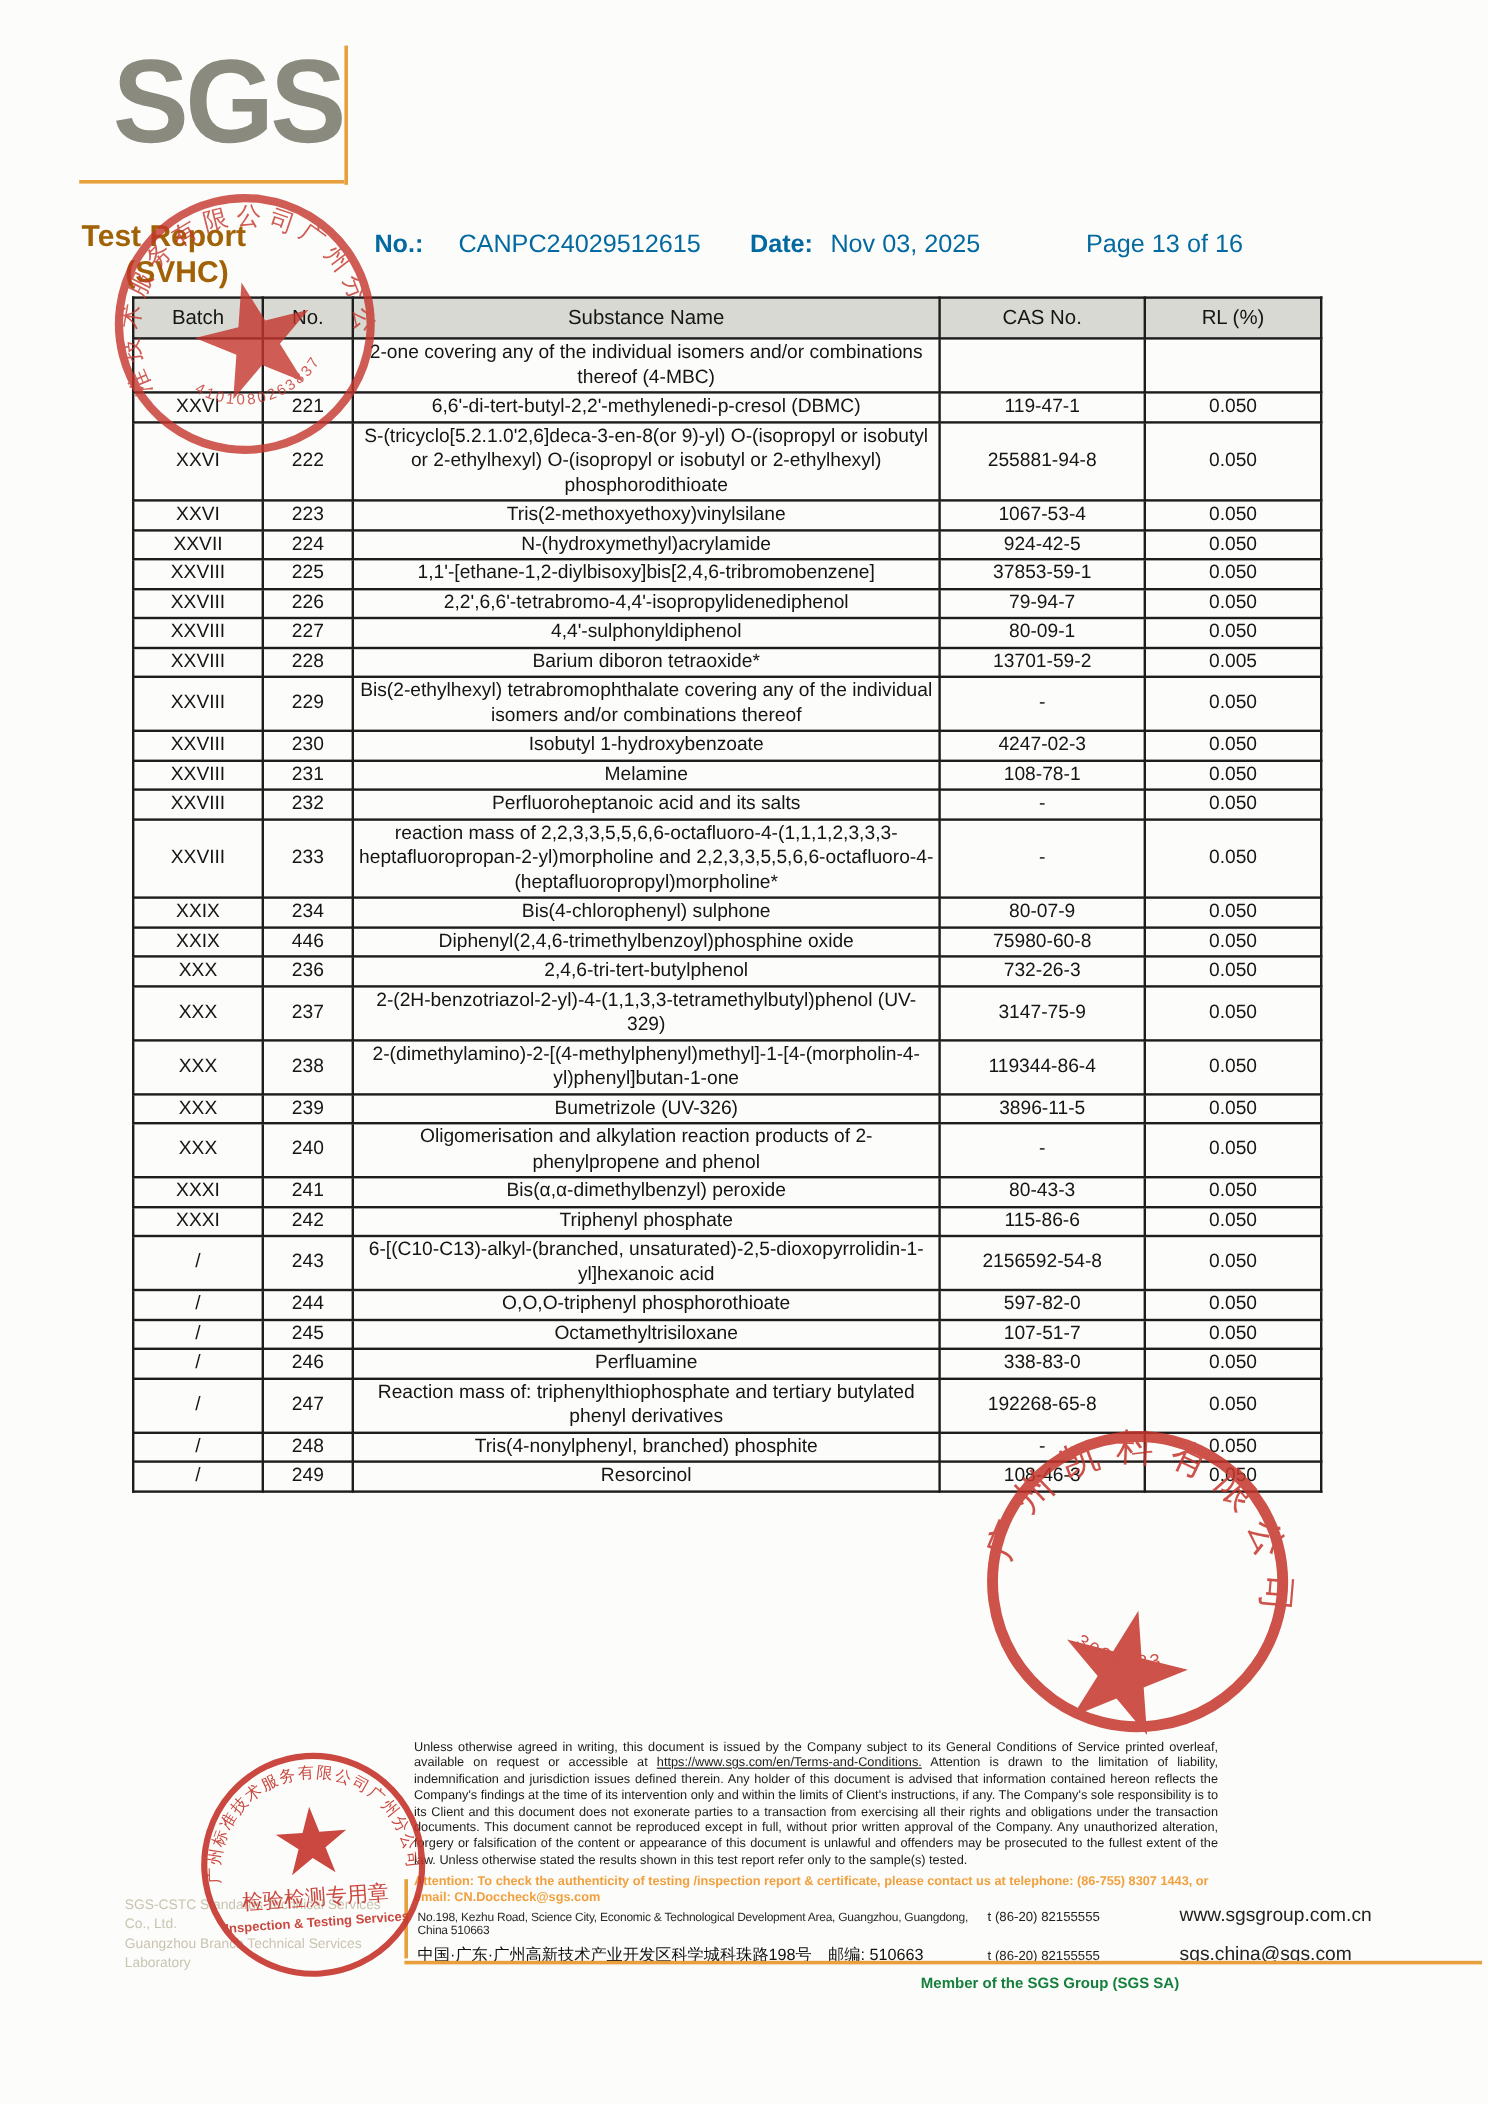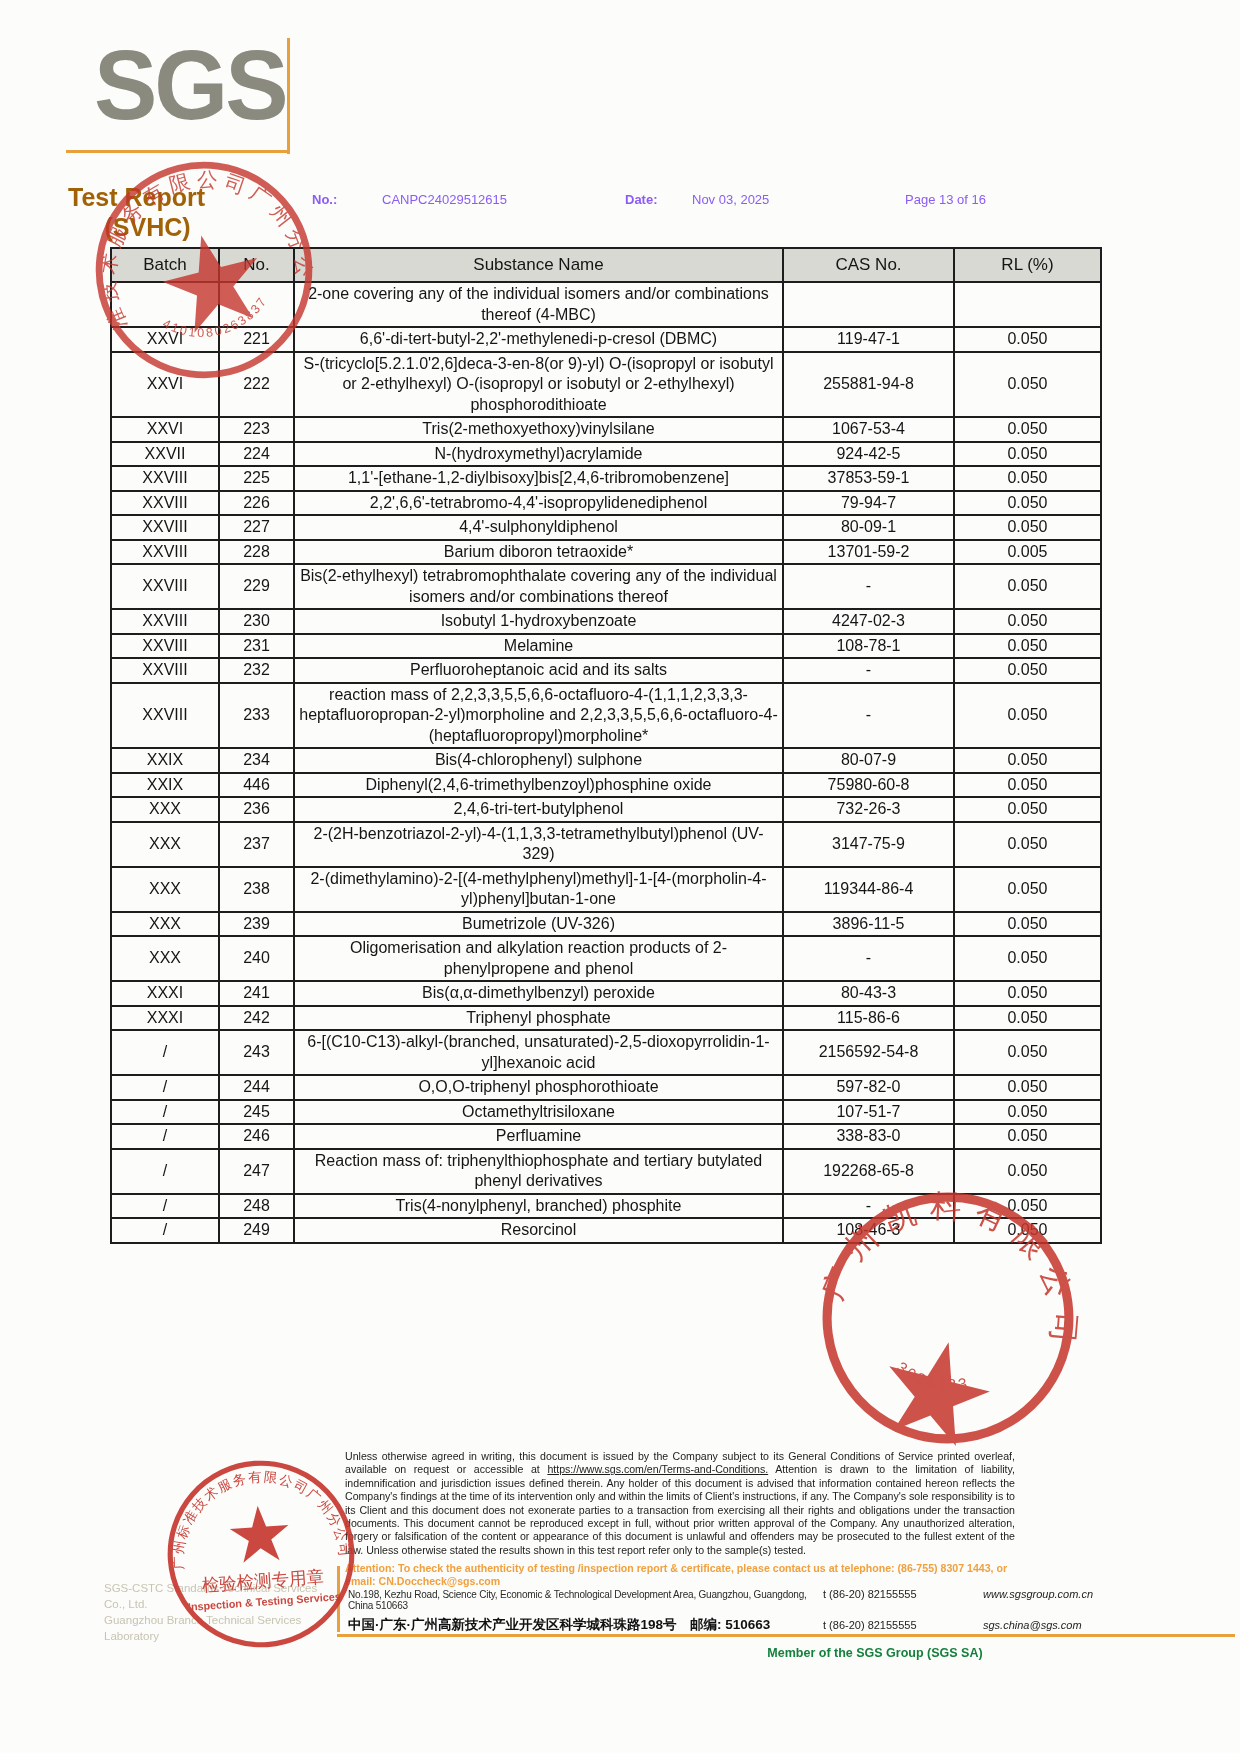--- a/index.html
+++ b/index.html
@@ -8,21 +8,21 @@
     background:#fcfcfa;overflow:hidden;
     font-family:"Liberation Sans",sans-serif;color:#111;
   }
   
   .sgs-logo{position:absolute;left:94px;top:38px;font-size:95px;font-weight:bold;
     color:#8a8a7e;letter-spacing:-3px;transform:scaleY(1.04);line-height:1;}
   .logo-vline{position:absolute;left:287px;top:38px;width:3px;height:116px;background:#e8a03c;}
   .logo-underline{position:absolute;left:66px;top:150px;width:221px;height:3px;background:#e8a03c;}
   .report-title{position:absolute;left:68px;top:182px;font-size:25px;font-weight:bold;line-height:30px;color:#a16207;}
   .report-title .t2{padding-left:22px;text-align:center;}
-  .hdr-info{position:absolute;top:192px;font-size:13px;color:#8b5cf6;}
+  .hdr-info{position:absolute;top:192px;font-size:21px;color:#0369a1;}
   .hdr-label{font-weight:bold;}
   .pos-no-label{left:312px;} .pos-no-value{left:382px;}
   .pos-date-label{left:625px;} .pos-date-value{left:692px;}
   .pos-page{left:905px;}
   
   table.report-table{position:absolute;left:110px;top:247px;width:990px;
     border-collapse:collapse;table-layout:fixed;}
   .report-table th,.report-table td{
     border:2px solid #1d1d1d;text-align:center;vertical-align:middle;
     padding:1px 4px;font-size:16px;line-height:20.5px;color:#151515;
@@ -38,23 +38,23 @@
     font-size:10.6px;line-height:13.4px;text-align:justify;color:#1c1c1c;}
   .footer-disclaimer .url{text-decoration:underline;}
   .footer-attention{position:absolute;left:345px;top:1562px;width:670px;
     font-size:10.6px;line-height:13.4px;font-weight:bold;color:#f0a03f;}
   .company-faint{position:absolute;left:104px;top:1580px;width:230px;
     font-size:11.5px;line-height:16px;color:#c9c4b2;}
   .addr-vline{position:absolute;left:337px;top:1566px;width:3px;height:66px;background:#e8a03c;}
   .addr-block{position:absolute;left:348px;top:1588px;width:888px;}
   .addr-row{display:flex;align-items:baseline;}
   .addr-en{width:475px;font-size:10px;color:#2a2a2a;letter-spacing:-0.2px;}
-  .addr-cn{width:475px;font-size:13.5px;font-weight:bold;color:#111;}
+  .addr-cn{width:475px;font-size:13.5px;font-weight:normal;color:#111;}
   .addr-tel{width:160px;font-size:11px;color:#222;}
-  .addr-site{width:180px;font-size:11px;color:#222;font-style:italic;}
+  .addr-site{width:180px;font-size:16px;color:#222;}
   .addr-row+.addr-row{margin-top:5px;}
   .footer-hline{position:absolute;left:337px;top:1634px;width:898px;height:3px;background:#e8a03c;}
   .member-line{position:absolute;left:735px;top:1646px;width:280px;text-align:center;
     font-size:12.5px;font-weight:bold;color:#15803d;}
   .stamp text{font-family:"Liberation Sans",sans-serif;}
 </style>
 </head>
 <body>
 
 <div class="page">

